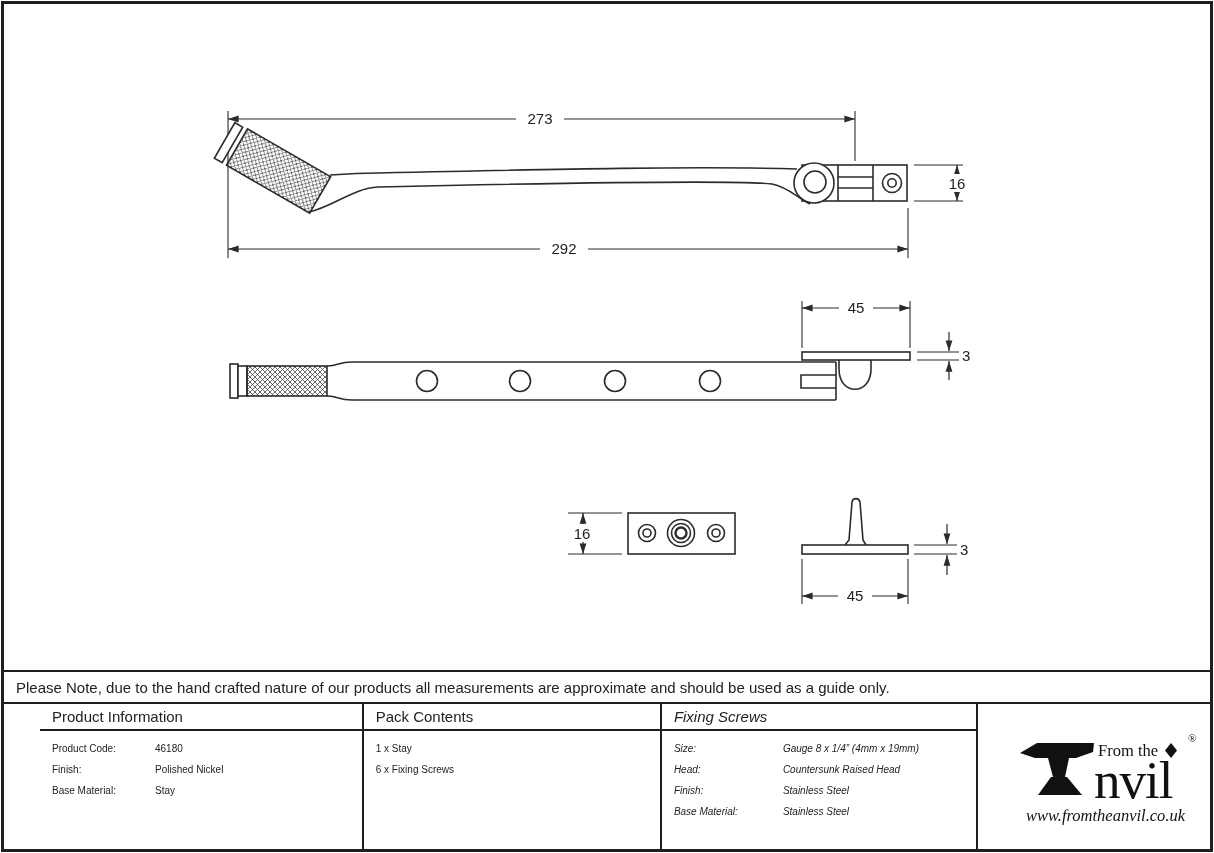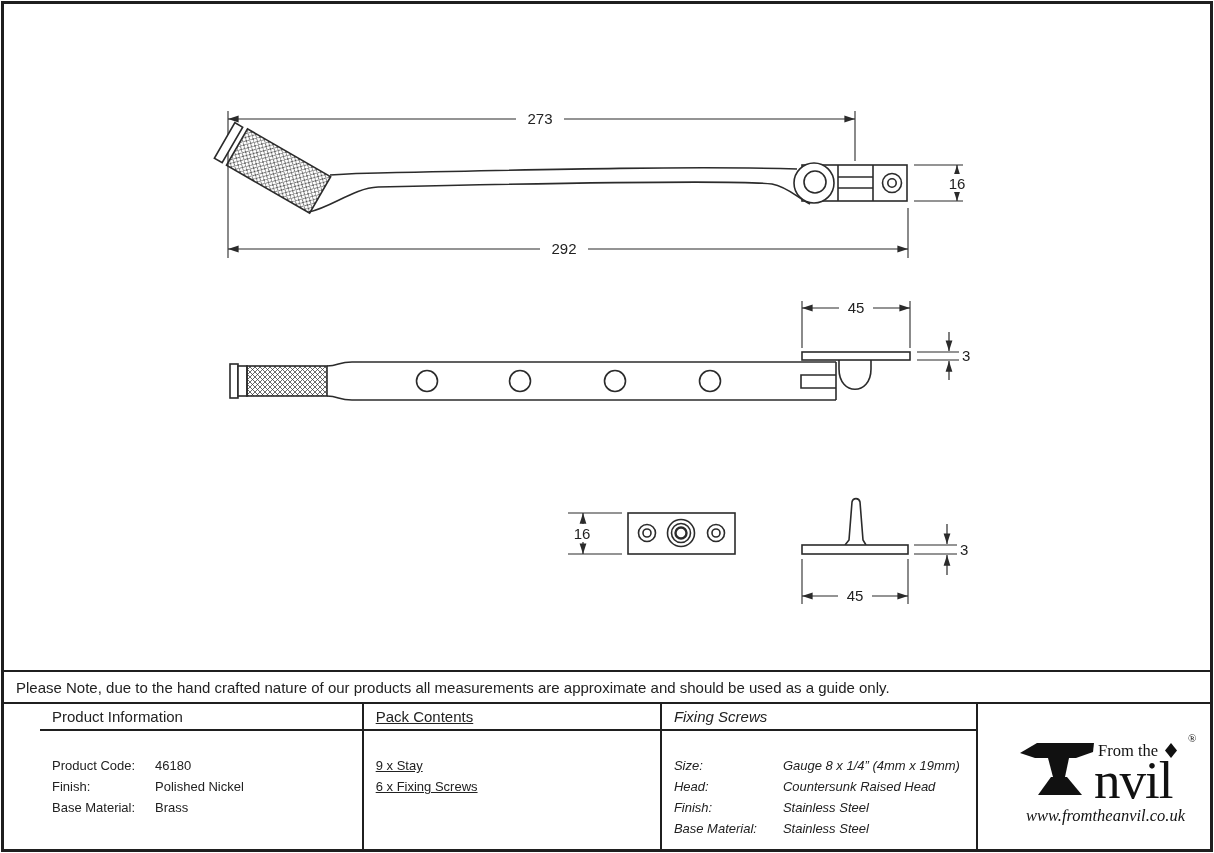--- a/index.html
+++ b/index.html
@@ -18,28 +18,28 @@
     position:absolute;left:0;right:0;top:666px;height:34px;box-sizing:border-box;
     border-top:2px solid #1f1f1f;border-bottom:2px solid #1f1f1f;
     display:flex;align-items:center;padding-left:12px;font-size:15px;
   }
   .info-table{
     position:absolute;left:0;right:0;top:700px;bottom:0;
     display:flex;box-sizing:border-box;margin-left:36px;
   }
   .col{box-sizing:border-box;border-right:2px solid #1f1f1f;display:flex;flex-direction:column;}
   .col-product{width:343px;}
-  .col-pack{width:316px;text-decoration:underline;}
+  .col-pack{width:316px;}
   .col-screws{width:335px;font-style:italic;}
   .col-logo{flex:1;border-right:none;align-items:flex-start;justify-content:center;padding-left:40px;}
   .col-header{
     height:27px;box-sizing:border-box;border-bottom:2px solid #1f1f1f;
     display:flex;align-items:center;padding-left:12px;font-size:15px;flex:none;
   }
-  .col-body{padding:24px 0 0 12px;font-size:13px;line-height:21px;}
+  .col-body{padding:7px 0 0 12px;font-size:10px;line-height:21px;}
   .trow{display:flex;}
   .col-product .tlabel{width:103px;flex:none;}
   .col-screws .tlabel{width:109px;flex:none;}
   .dimtext{font-family:"Liberation Sans",sans-serif;font-size:15px;fill:#222;}
   .logo-svg{display:block;}
 </style>
 </head>
 <body>
 
 <div class="sheet">
@@ -192,29 +192,29 @@
         <div class="trow">
           <span class="tlabel">Product Code:</span>
           <span class="tvalue">46180</span>
         </div>
         <div class="trow">
           <span class="tlabel">Finish:</span>
           <span class="tvalue">Polished Nickel</span>
         </div>
         <div class="trow">
           <span class="tlabel">Base Material:</span>
-          <span class="tvalue">Brass</span>
+          <span class="tvalue">Stay</span>
         </div>
       </div>
     </div>
 
     <div class="col col-pack">
       <div class="col-header">Pack Contents</div>
       <div class="col-body">
-        <div class="trow">9 x Stay</div>
+        <div class="trow">1 x Stay</div>
         <div class="trow">6 x Fixing Screws</div>
       </div>
     </div>
 
     <div class="col col-screws">
       <div class="col-header">Fixing Screws</div>
       <div class="col-body">
         <div class="trow">
           <span class="tlabel">Size:</span>
           <span class="tvalue">Gauge 8 x 1/4” (4mm x 19mm)</span>

